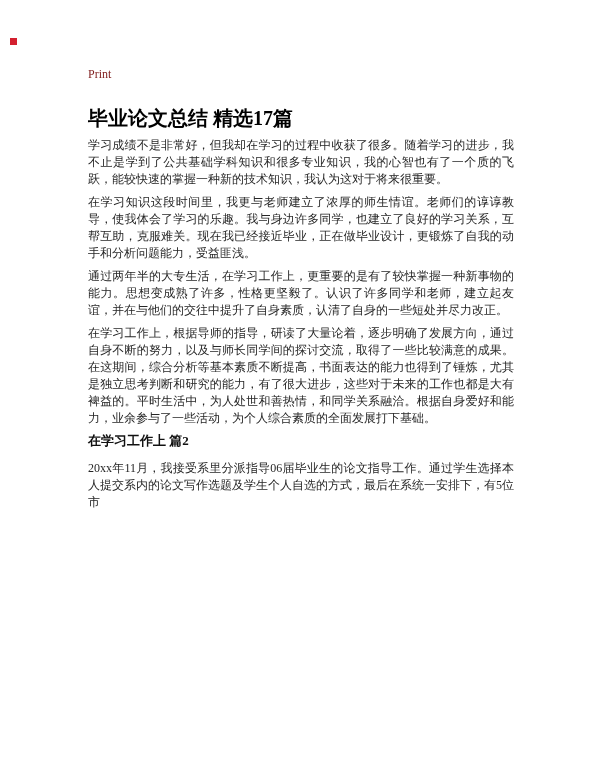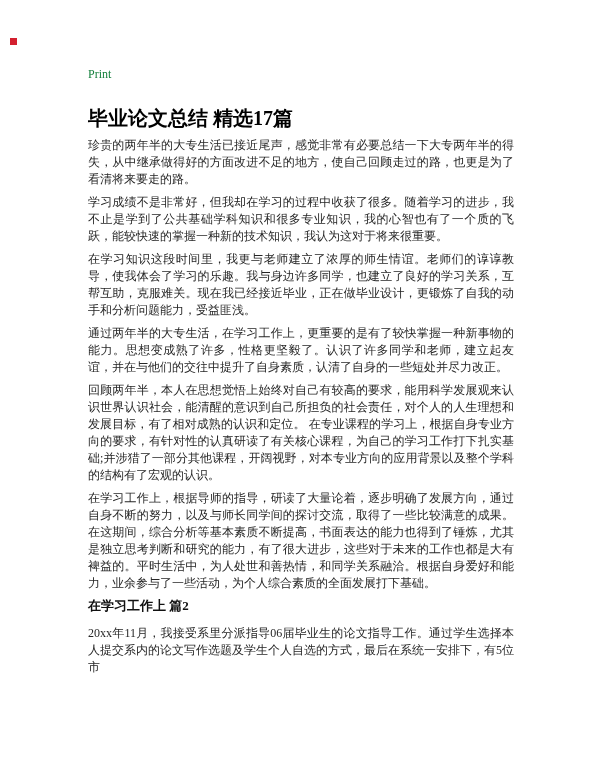--- a/index.html
+++ b/index.html
@@ -24,21 +24,21 @@
     background: #d3202f;
   }
   .content {
     margin-left: 88px;
     width: 426px;
     padding-top: 64px;
   }
   .print-link {
     font-size: 12px;
     line-height: 14px;
-    color: #15803d;
+    color: #7f1d1d;
     margin: 0 0 10px 0;
     cursor: pointer;
     display: inline-block;
   }
   .doc-title {
     font-size: 20px;
     line-height: 26px;
     font-weight: bold;
     text-align: left;
     color: #000000;
@@ -74,24 +74,22 @@
 <span class="red-marker" style="background: rgb(211, 32, 47);"></span>
 
 <div class="content">
 
   <div class="print-link">Print</div>
 
   <h1 class="doc-title">毕业论文总结 精选17篇</h1>
 
 
 
-  <p class="para">珍贵的两年半的大专生活已接近尾声，感觉非常有必要总结一下大专两年半的得失，从中继承做得好的方面改进不足的地方，使自己回顾走过的路，也更是为了看清将来要走的路。</p>
   <p class="para">学习成绩不是非常好，但我却在学习的过程中收获了很多。随着学习的进步，我不止是学到了公共基础学科知识和很多专业知识，我的心智也有了一个质的飞跃，能较快速的掌握一种新的技术知识，我认为这对于将来很重要。</p>
   <p class="para">在学习知识这段时间里，我更与老师建立了浓厚的师生情谊。老师们的谆谆教导，使我体会了学习的乐趣。我与身边许多同学，也建立了良好的学习关系，互帮互助，克服难关。现在我已经接近毕业，正在做毕业设计，更锻炼了自我的动手和分析问题能力，受益匪浅。</p>
   <p class="para">通过两年半的大专生活，在学习工作上，更重要的是有了较快掌握一种新事物的能力。思想变成熟了许多，性格更坚毅了。认识了许多同学和老师，建立起友谊，并在与他们的交往中提升了自身素质，认清了自身的一些短处并尽力改正。</p>
-  <p class="para">回顾两年半，本人在思想觉悟上始终对自己有较高的要求，能用科学发展观来认识世界认识社会，能清醒的意识到自己所担负的社会责任，对个人的人生理想和发展目标，有了相对成熟的认识和定位。 在专业课程的学习上，根据自身专业方向的要求，有针对性的认真研读了有关核心课程，为自己的学习工作打下扎实基础;并涉猎了一部分其他课程，开阔视野，对本专业方向的应用背景以及整个学科的结构有了宏观的认识。</p>
   <p class="para">在学习工作上，根据导师的指导，研读了大量论着，逐步明确了发展方向，通过自身不断的努力，以及与师长同学间的探讨交流，取得了一些比较满意的成果。在这期间，综合分析等基本素质不断提高，书面表达的能力也得到了锤炼，尤其是独立思考判断和研究的能力，有了很大进步，这些对于未来的工作也都是大有裨益的。平时生活中，为人处世和善热情，和同学关系融洽。根据自身爱好和能力，业余参与了一些活动，为个人综合素质的全面发展打下基础。</p>
 
   <h2 class="section-heading heading-gap">在学习工作上 篇2</h2>
 
   <p class="para">20xx年11月，我接受系里分派指导06届毕业生的论文指导工作。通过学生选择本人提交系内的论文写作选题及学生个人自选的方式，最后在系统一安排下，有5位市</p>
 
 </div>
 
 </body></html>

